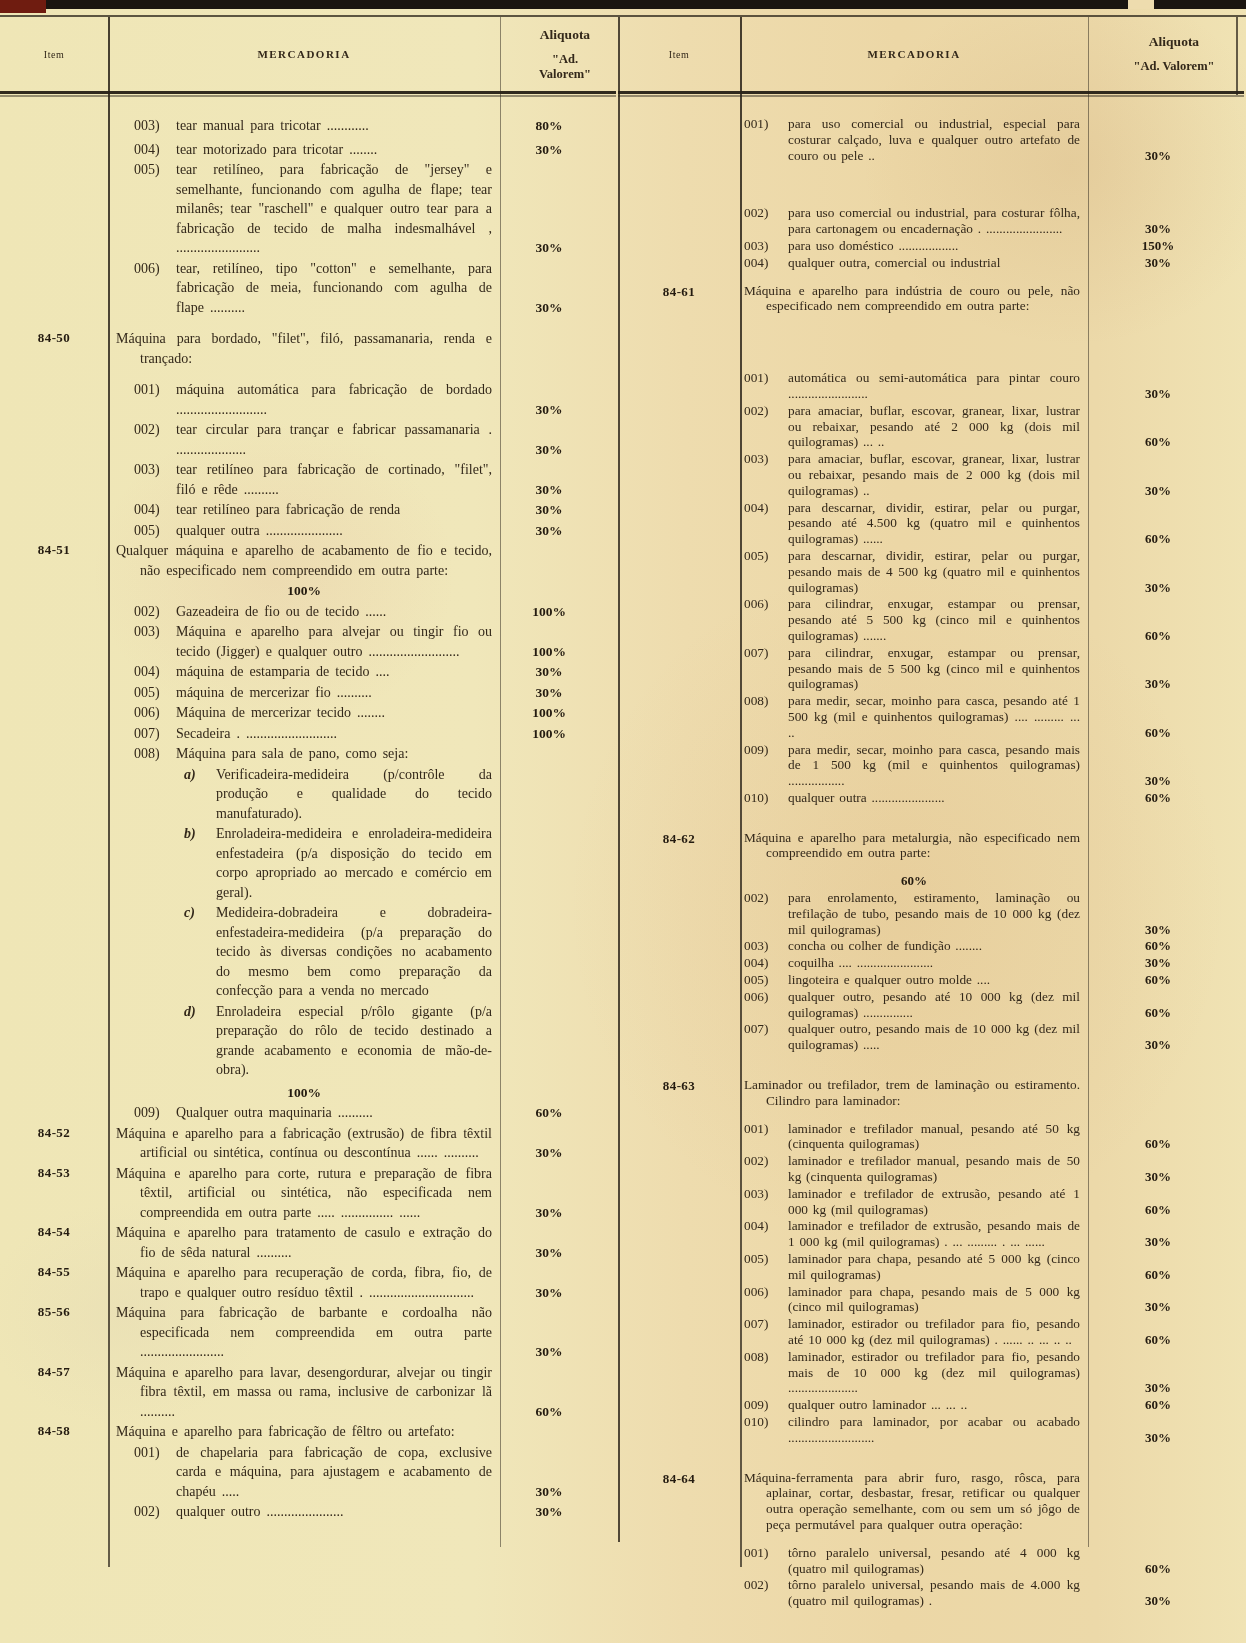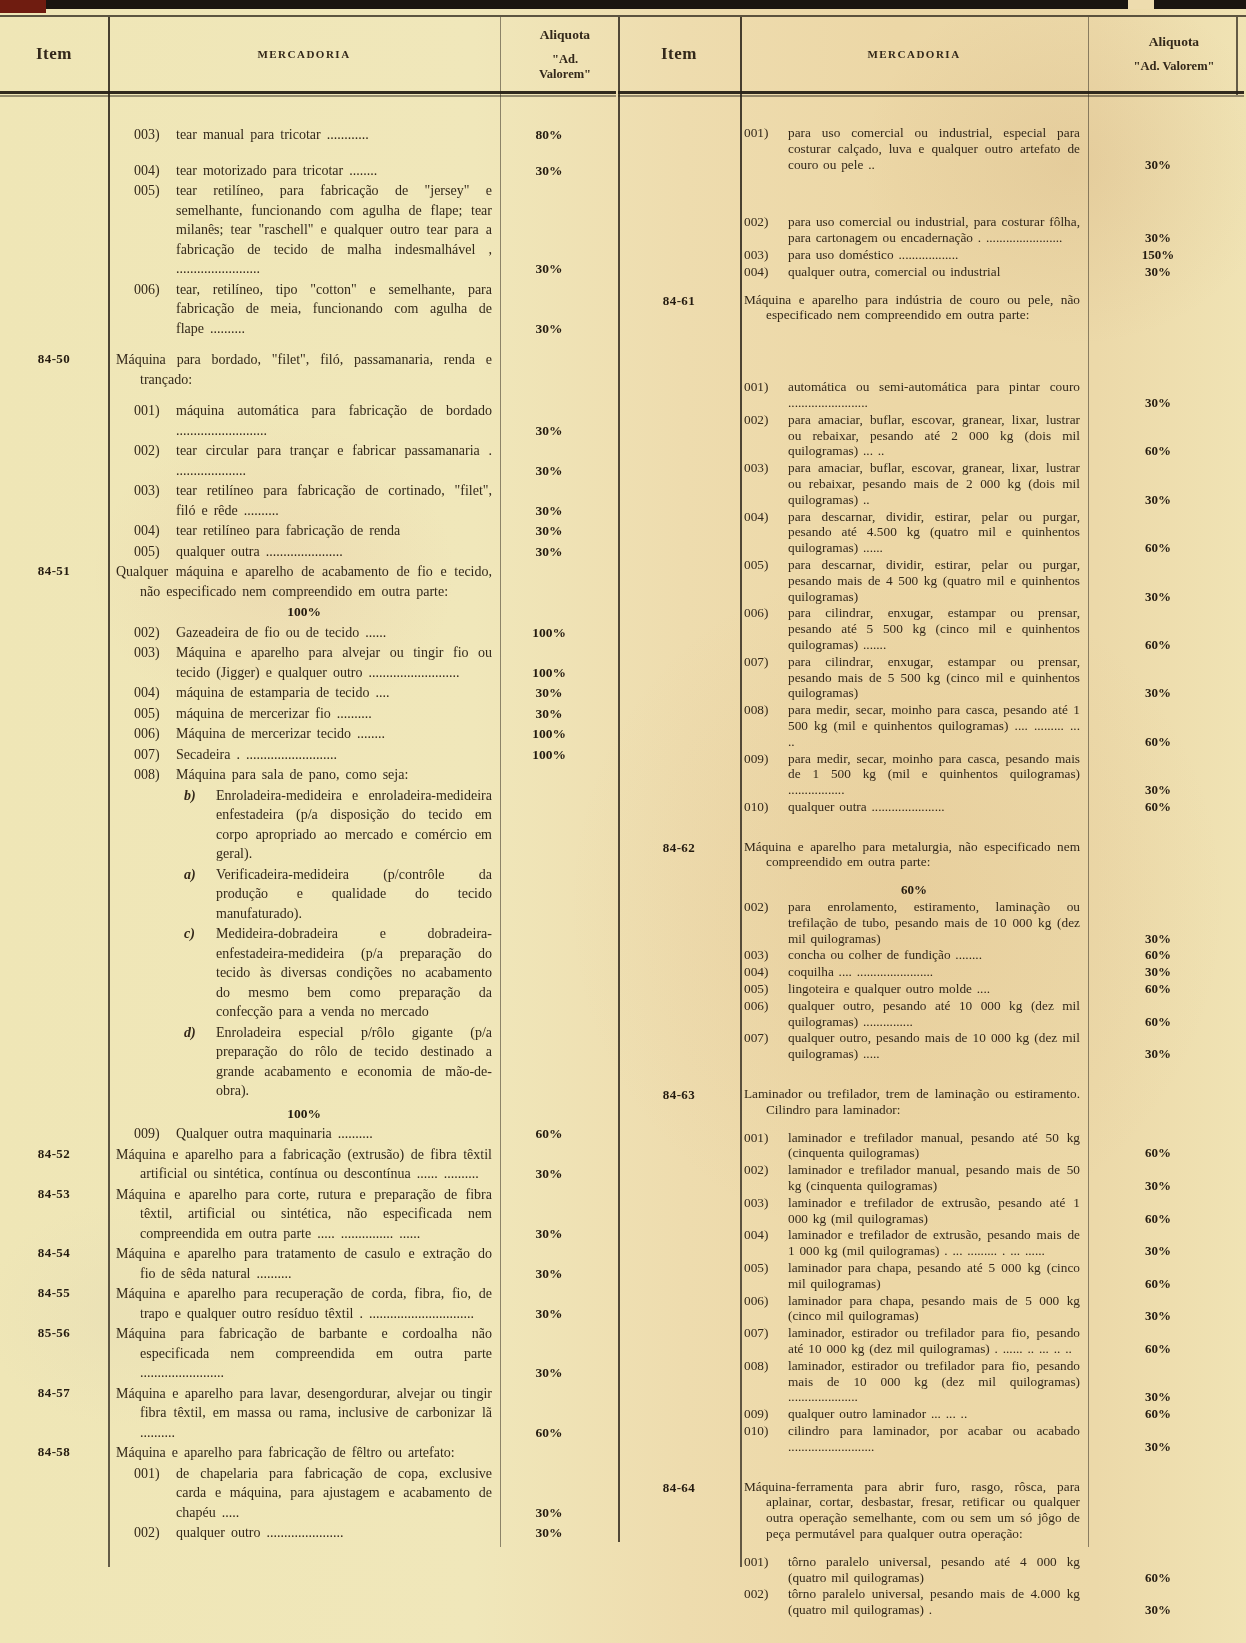--- a/index.html
+++ b/index.html
@@ -23,46 +23,46 @@
   .half.right{width:628px;--c1:122px;--c2:348px;--c3:140px;}
   
   .half::before{content:"";position:absolute;left:var(--c1);top:0;bottom:70px;width:2px;
     background:linear-gradient(rgba(40,33,23,.85), rgba(40,33,23,.7));}
   .half::after{content:"";position:absolute;left:calc(var(--c1) + var(--c2));top:0;bottom:90px;width:1px;
     background:rgba(40,33,23,.5);}
   .half.right .edge{position:absolute;left:0;top:0;bottom:95px;width:2px;background:rgba(40,33,23,.8);}
   .half.right .far-edge{position:absolute;right:8px;top:0;height:78px;width:2px;background:rgba(40,33,23,.7);}
   .hdr,.row{display:grid;grid-template-columns:var(--c1) var(--c2) var(--c3);}
   .hdr{height:74px;align-items:center;}
-  .hdr .h-item{text-align:center;font-weight:bold;font-size:17px;letter-spacing:.5px;}
+  .hdr .h-item{text-align:center;font-weight:normal;font-size:10px;letter-spacing:.5px;}
   .hdr .h-merc{text-align:center;font-weight:bold;font-size:11px;letter-spacing:1.5px;}
   .hdr .h-rate{text-align:center;font-weight:bold;padding-left:32px;}
   .hdr .h-rate .l1{font-size:13.5px;margin-bottom:9px;}
   .hdr .h-rate .l2{font-size:12.5px;}
   .hdr-rule{height:6px;margin-right:2px;
     background:linear-gradient(rgba(38,32,22,.95) 0 3px, transparent 3px 4px, rgba(38,32,22,.45) 4px 6px);}
-  .tbody{padding-top:27px;}
+  .tbody{padding-top:18px;}
   .row{margin:0;}
   .cell.code{text-align:center;font-weight:bold;font-size:13px;letter-spacing:.4px;padding-top:1px;color:#241b10;}
   .cell.merc{font-size:14px;line-height:19.5px;text-align:justify;word-spacing:2.5px;padding-right:8px;}
   .half.right .cell.merc{font-size:13.3px;line-height:15.8px;word-spacing:1.5px;}
   .cell.rate{display:flex;align-items:flex-end;justify-content:center;font-weight:bold;
     font-size:13.5px;line-height:19.5px;color:#241b10;}
   .half.right .cell.rate{line-height:15.8px;font-size:13px;}
   
   .half.left .lvl0{padding-left:32px;text-indent:-24px;}
   .half.left .lvl1{padding-left:68px;text-indent:-42px;}
   .half.left .lvl1 .num{display:inline-block;width:42px;text-indent:0;}
   .half.left .lvl2{padding-left:108px;text-indent:-32px;}
   .half.left .lvl2 .num{display:inline-block;width:32px;text-indent:0;font-style:italic;font-weight:bold;}
   .half.right .lvl0{padding-left:26px;text-indent:-22px;}
   .half.right .lvl1{padding-left:48px;text-indent:-44px;}
   .half.right .lvl1 .num{display:inline-block;width:44px;text-indent:0;}
   
-  .g0{margin-top:1px;}.g1{margin-top:16px;}.g2{margin-top:12px;}
+  .g0{margin-top:1px;}.g1{margin-top:4px;}.g2{margin-top:12px;}
   .g3{margin-top:24px;}.g4{margin-top:42px;}.g5{margin-top:56px;}
 </style>
 </head>
 <body>
 
 <div class="page">
   <div class="topbar">
     <span class="cap"></span>
     <span class="notch"></span>
   </div>
@@ -169,26 +169,26 @@
             <div class="cell merc lvl1"><span class="num">007)</span><span>Secadeira . ..........................</span></div>
             <div class="cell rate">100%</div>
           </div>
           <div class="row g0">
             <div class="cell code"></div>
             <div class="cell merc lvl1"><span class="num">008)</span><span>Máquina para sala de pano, como seja:</span></div>
             <div class="cell rate"></div>
           </div>
           <div class="row g0">
             <div class="cell code"></div>
+            <div class="cell merc lvl2"><span class="num">a)</span><span>Verificadeira-medideira (p/contrôle da produção e qualidade do tecido manufaturado).</span></div>
+            <div class="cell rate"></div>
+          </div>
+          <div class="row g0">
+            <div class="cell code"></div>
             <div class="cell merc lvl2"><span class="num">b)</span><span>Enroladeira-medideira e enroladeira-medideira enfestadeira (p/a disposição do tecido em corpo apropriado ao mercado e comércio em geral).</span></div>
-            <div class="cell rate"></div>
-          </div>
-          <div class="row g0">
-            <div class="cell code"></div>
-            <div class="cell merc lvl2"><span class="num">a)</span><span>Verificadeira-medideira (p/contrôle da produção e qualidade do tecido manufaturado).</span></div>
             <div class="cell rate"></div>
           </div>
           <div class="row g0">
             <div class="cell code"></div>
             <div class="cell merc lvl2"><span class="num">c)</span><span>Medideira-dobradeira e dobradeira-enfestadeira-medideira (p/a preparação do tecido às diversas condições no acabamento do mesmo bem como preparação da confecção para a venda no mercado</span></div>
             <div class="cell rate"></div>
           </div>
           <div class="row g0">
             <div class="cell code"></div>
             <div class="cell merc lvl2"><span class="num">d)</span><span>Enroladeira especial p/rôlo gigante (p/a preparação do rôlo de tecido destinado a grande acabamento e economia de mão-de-obra).</span></div>

